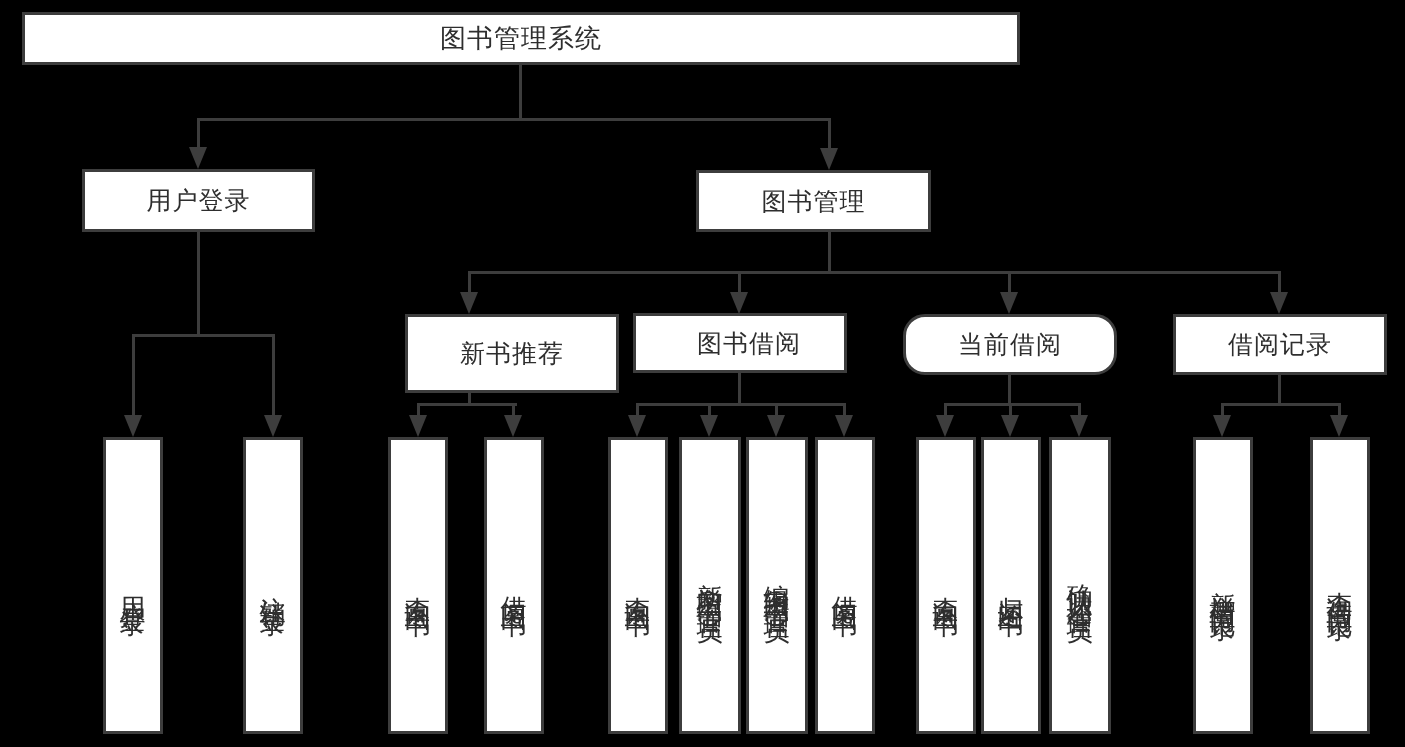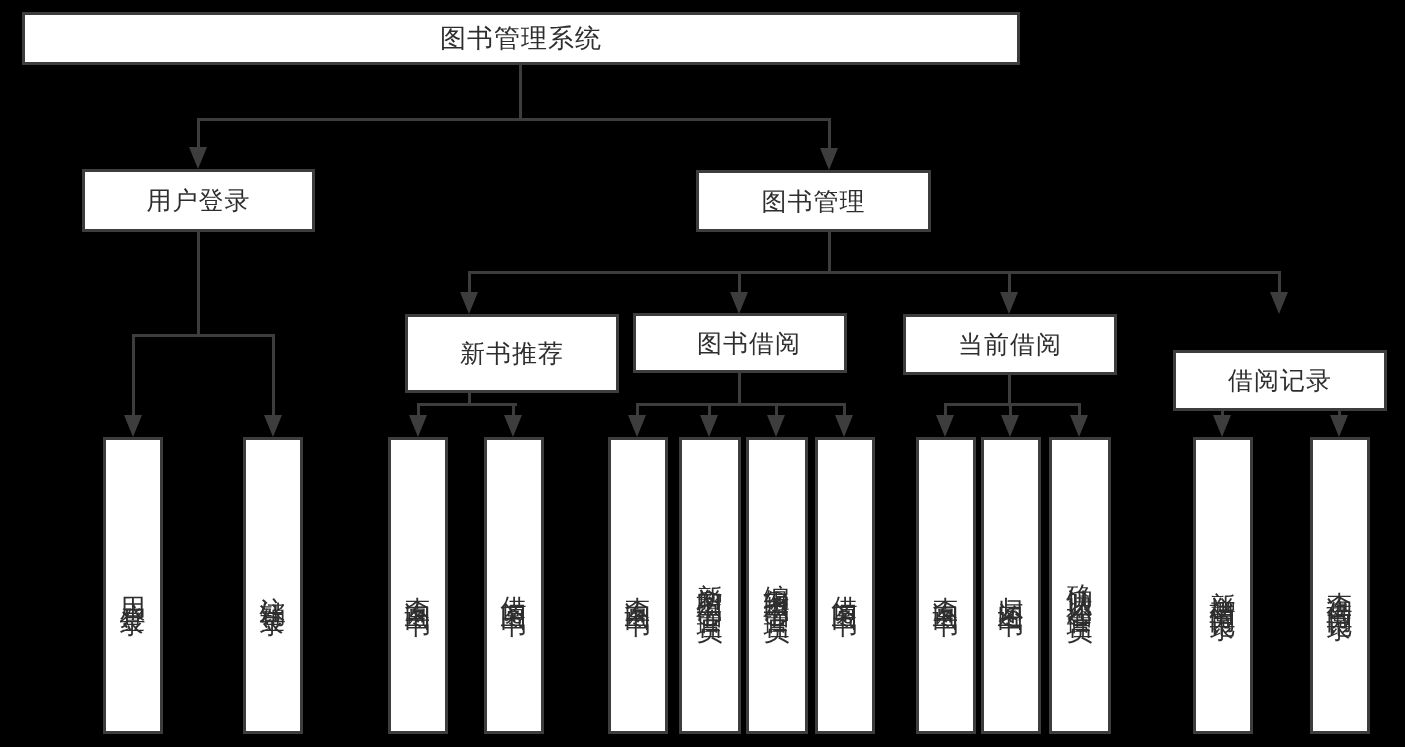--- a/index.html
+++ b/index.html
@@ -79,22 +79,22 @@
   <div class="arrow" style="left:460px;top:292px;"></div>
   <div class="vline" style="left:738px;top:271px;height:22px;"></div>
   <div class="arrow" style="left:730px;top:292px;"></div>
   <div class="vline" style="left:1008px;top:271px;height:22px;"></div>
   <div class="arrow" style="left:1000px;top:292px;"></div>
   <div class="vline" style="left:1278px;top:271px;height:22px;"></div>
   <div class="arrow" style="left:1270px;top:292px;"></div>
 
   <div class="node" style="left:363px;top:314px;width:214px;height:79px;margin-left:42px;">新书推荐</div>
   <div class="node" style="left:633px;top:313px;width:214px;height:60px;padding-left:18px;">图书借阅</div>
-  <div class="node" style="left:903px;top:314px;width:214px;height:61px;">当前借阅</div>
-  <div class="node" style="left:1173px;top:314px;width:214px;height:61px;margin-top:36px;">借阅记录</div>
+  <div class="node" style="left:903px;top:314px;width:214px;height:61px;border-radius:22px;">当前借阅</div>
+  <div class="node" style="left:1173px;top:314px;width:214px;height:61px;">借阅记录</div>
 
   <div class="vline" style="left:468px;top:375px;height:30px;"></div>
   <div class="hline" style="left:417px;top:403px;width:100px;"></div>
   <div class="vline" style="left:417px;top:403px;height:13px;"></div>
   <div class="arrow" style="left:409px;top:415px;"></div>
   <div class="vline" style="left:512px;top:403px;height:13px;"></div>
   <div class="arrow" style="left:504px;top:415px;"></div>
 
   <div class="vline" style="left:738px;top:373px;height:32px;"></div>
   <div class="hline" style="left:636px;top:403px;width:210px;"></div>

